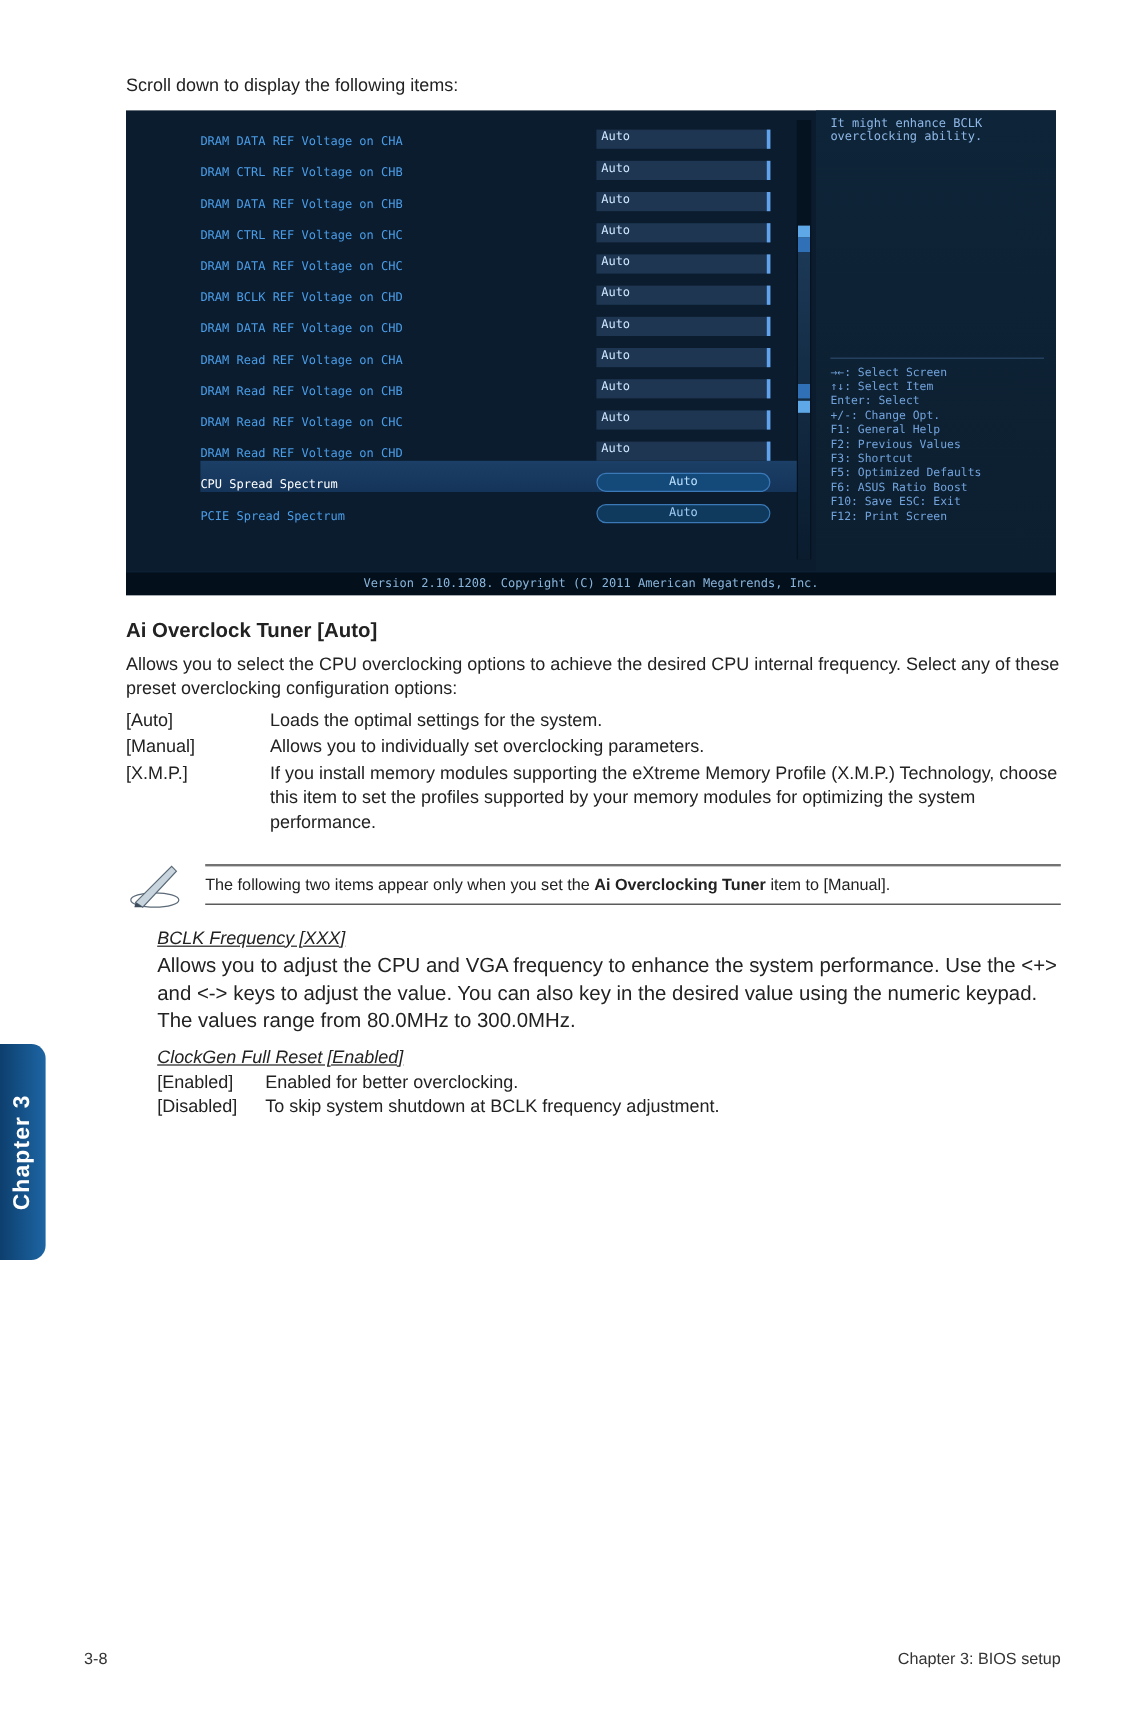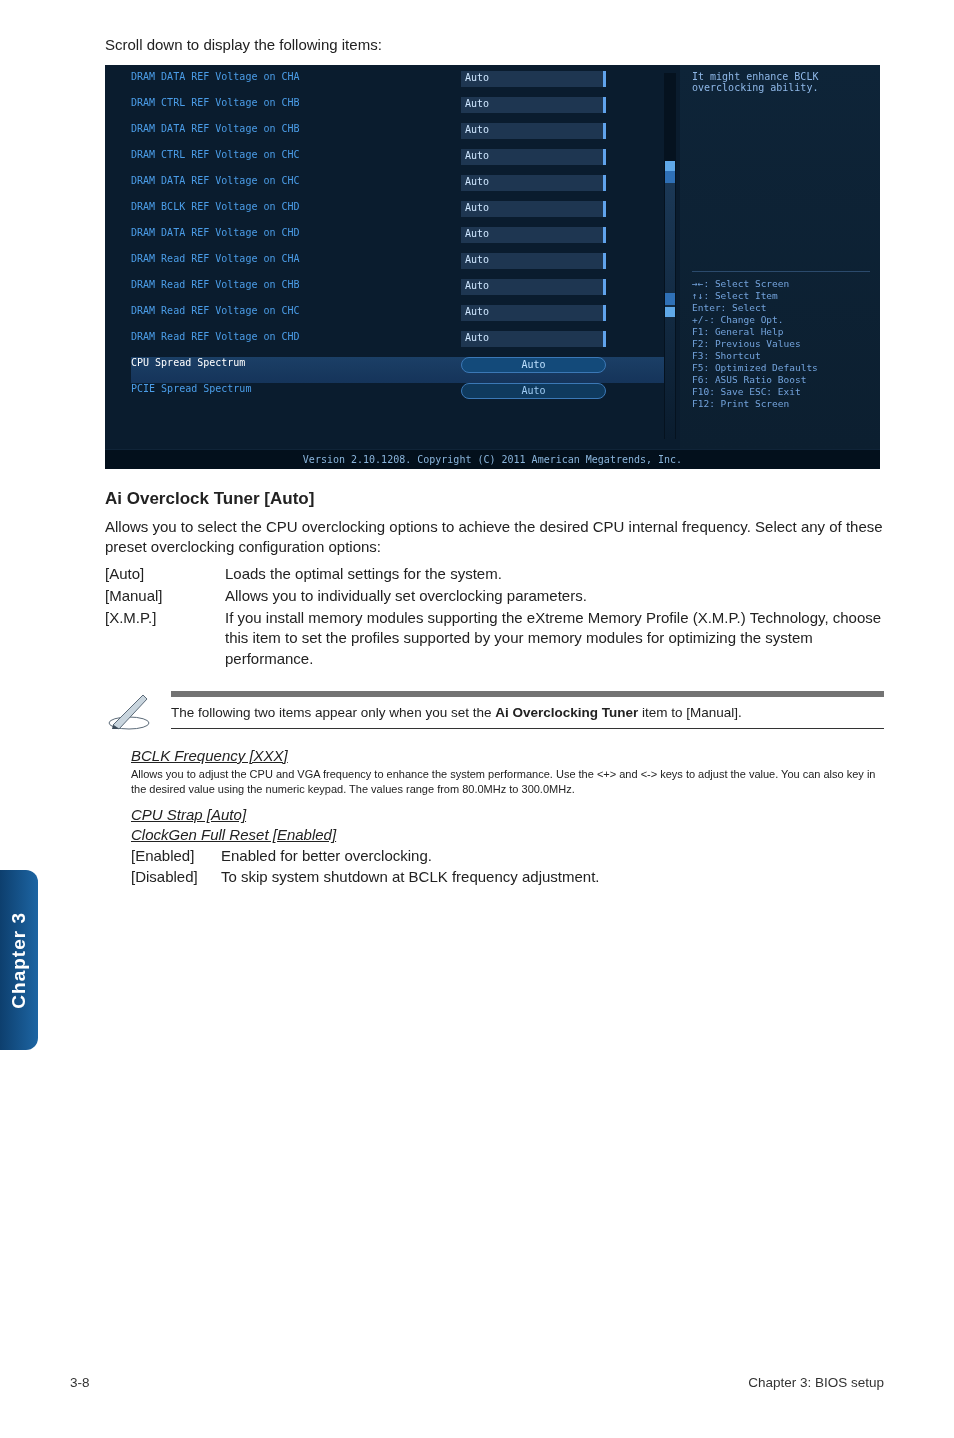--- a/index.html
+++ b/index.html
@@ -5,21 +5,21 @@
   * { box-sizing: border-box; margin: 0; padding: 0; }
   body {
     width: 954px;
     height: 1438px;
     background: #fff;
     font-family: Arial, Helvetica, sans-serif;
     color: #222;
     position: relative;
   }
   .page {
-    padding: 36px 70px 0 105px;
+    padding: 63px 70px 0 105px;
     position: relative;
   }
   .intro { font-size: 15px; margin-bottom: 12px; }
 
   
   .bios {
     background: #0a1c2e;
     width: 775px;
     height: 404px;
     margin: 0 0 20px 0;
@@ -42,23 +42,24 @@
     width: 200px;
     padding: 6px 10px 10px 12px;
     background: linear-gradient(#0e2438 0%, #0c1f30 100%);
     display: flex;
     flex-direction: column;
   }
   .bios-help-top { flex: 0 0 auto; color: #8fb8e8; height: 200px; }
   .bios-help-bottom { color: #73a3dc; border-top: 1px solid #2b4a6c; padding-top: 6px; }
   .bios-row {
     display: flex;
-    align-items: flex-start;
+    align-items: flex-end;
     height: 26px;
     gap: 10px;
+    margin-left: 36px;
   }
   .bios-label { flex: 0 0 320px; color: #4b9de8; }
   .bios-field {
     flex: 0 0 145px;
     background: #1e3651;
     color: #cfe7ff;
     height: 16px;
     padding: 1px 4px;
     border-right: 3px solid #60a3ec;
   }
@@ -137,36 +138,36 @@
     align-items: center;
     margin: 18px 0 14px 0;
     gap: 16px;
   }
   .note-icon {
     flex: 0 0 50px; height: 46px;
     position: relative;
   }
   .note-text {
     font-size: 13.5px;
-    border-top: 6px solid #737373;
+    border-top: 2px solid #737373;
     border-bottom: 1px solid #333;
     padding: 8px 0;
     flex: 1;
   }
   .sub-section {
     margin-left: 26px;
     margin-top: 12px;
   }
   .sub-title {
     font-style: italic;
     text-decoration: underline;
     font-size: 15px;
     margin-bottom: 3px;
   }
-  .sub-body { font-size: 11px; line-height: 1.35; margin-bottom: 10px; }
+  .sub-body { font-size: 17px; line-height: 1.35; margin-bottom: 10px; }
   .opt-row.tight { margin-bottom: 0; }
   .opt-row.tight .opt-key { flex: 0 0 90px; }
 
   
   .side-tab {
     position: absolute;
     left: 0; top: 870px;
     width: 38px; height: 180px;
     background: linear-gradient(90deg, #0d3f6e, #1d65a3);
     border-top-right-radius: 12px;
@@ -319,21 +320,20 @@
     </div>
     <div class="note-text">
       <span>The following two items appear only when you set the </span><b>Ai Overclocking Tuner</b><span> item to [Manual].</span>
     </div>
   </div>
 
   <div class="sub-section">
     <div class="sub-title">BCLK Frequency [XXX]</div>
     <div class="sub-body">Allows you to adjust the CPU and VGA frequency to enhance the system performance. Use the &lt;+&gt; and &lt;-&gt; keys to adjust the value. You can also key in the desired value using the numeric keypad. The values range from 80.0MHz to 300.0MHz.</div>
 
-    <div class="sub-title">CPU Strap [Auto]</div>
 
     <div class="sub-title">ClockGen Full Reset [Enabled]</div>
     <div id="clockgen-options">
         <div class="opt-row tight">
           <div class="opt-key">[Enabled]</div>
           <div class="opt-val">Enabled for better overclocking.</div>
         </div>
         <div class="opt-row tight">
           <div class="opt-key">[Disabled]</div>
           <div class="opt-val">To skip system shutdown at BCLK frequency adjustment.</div>

